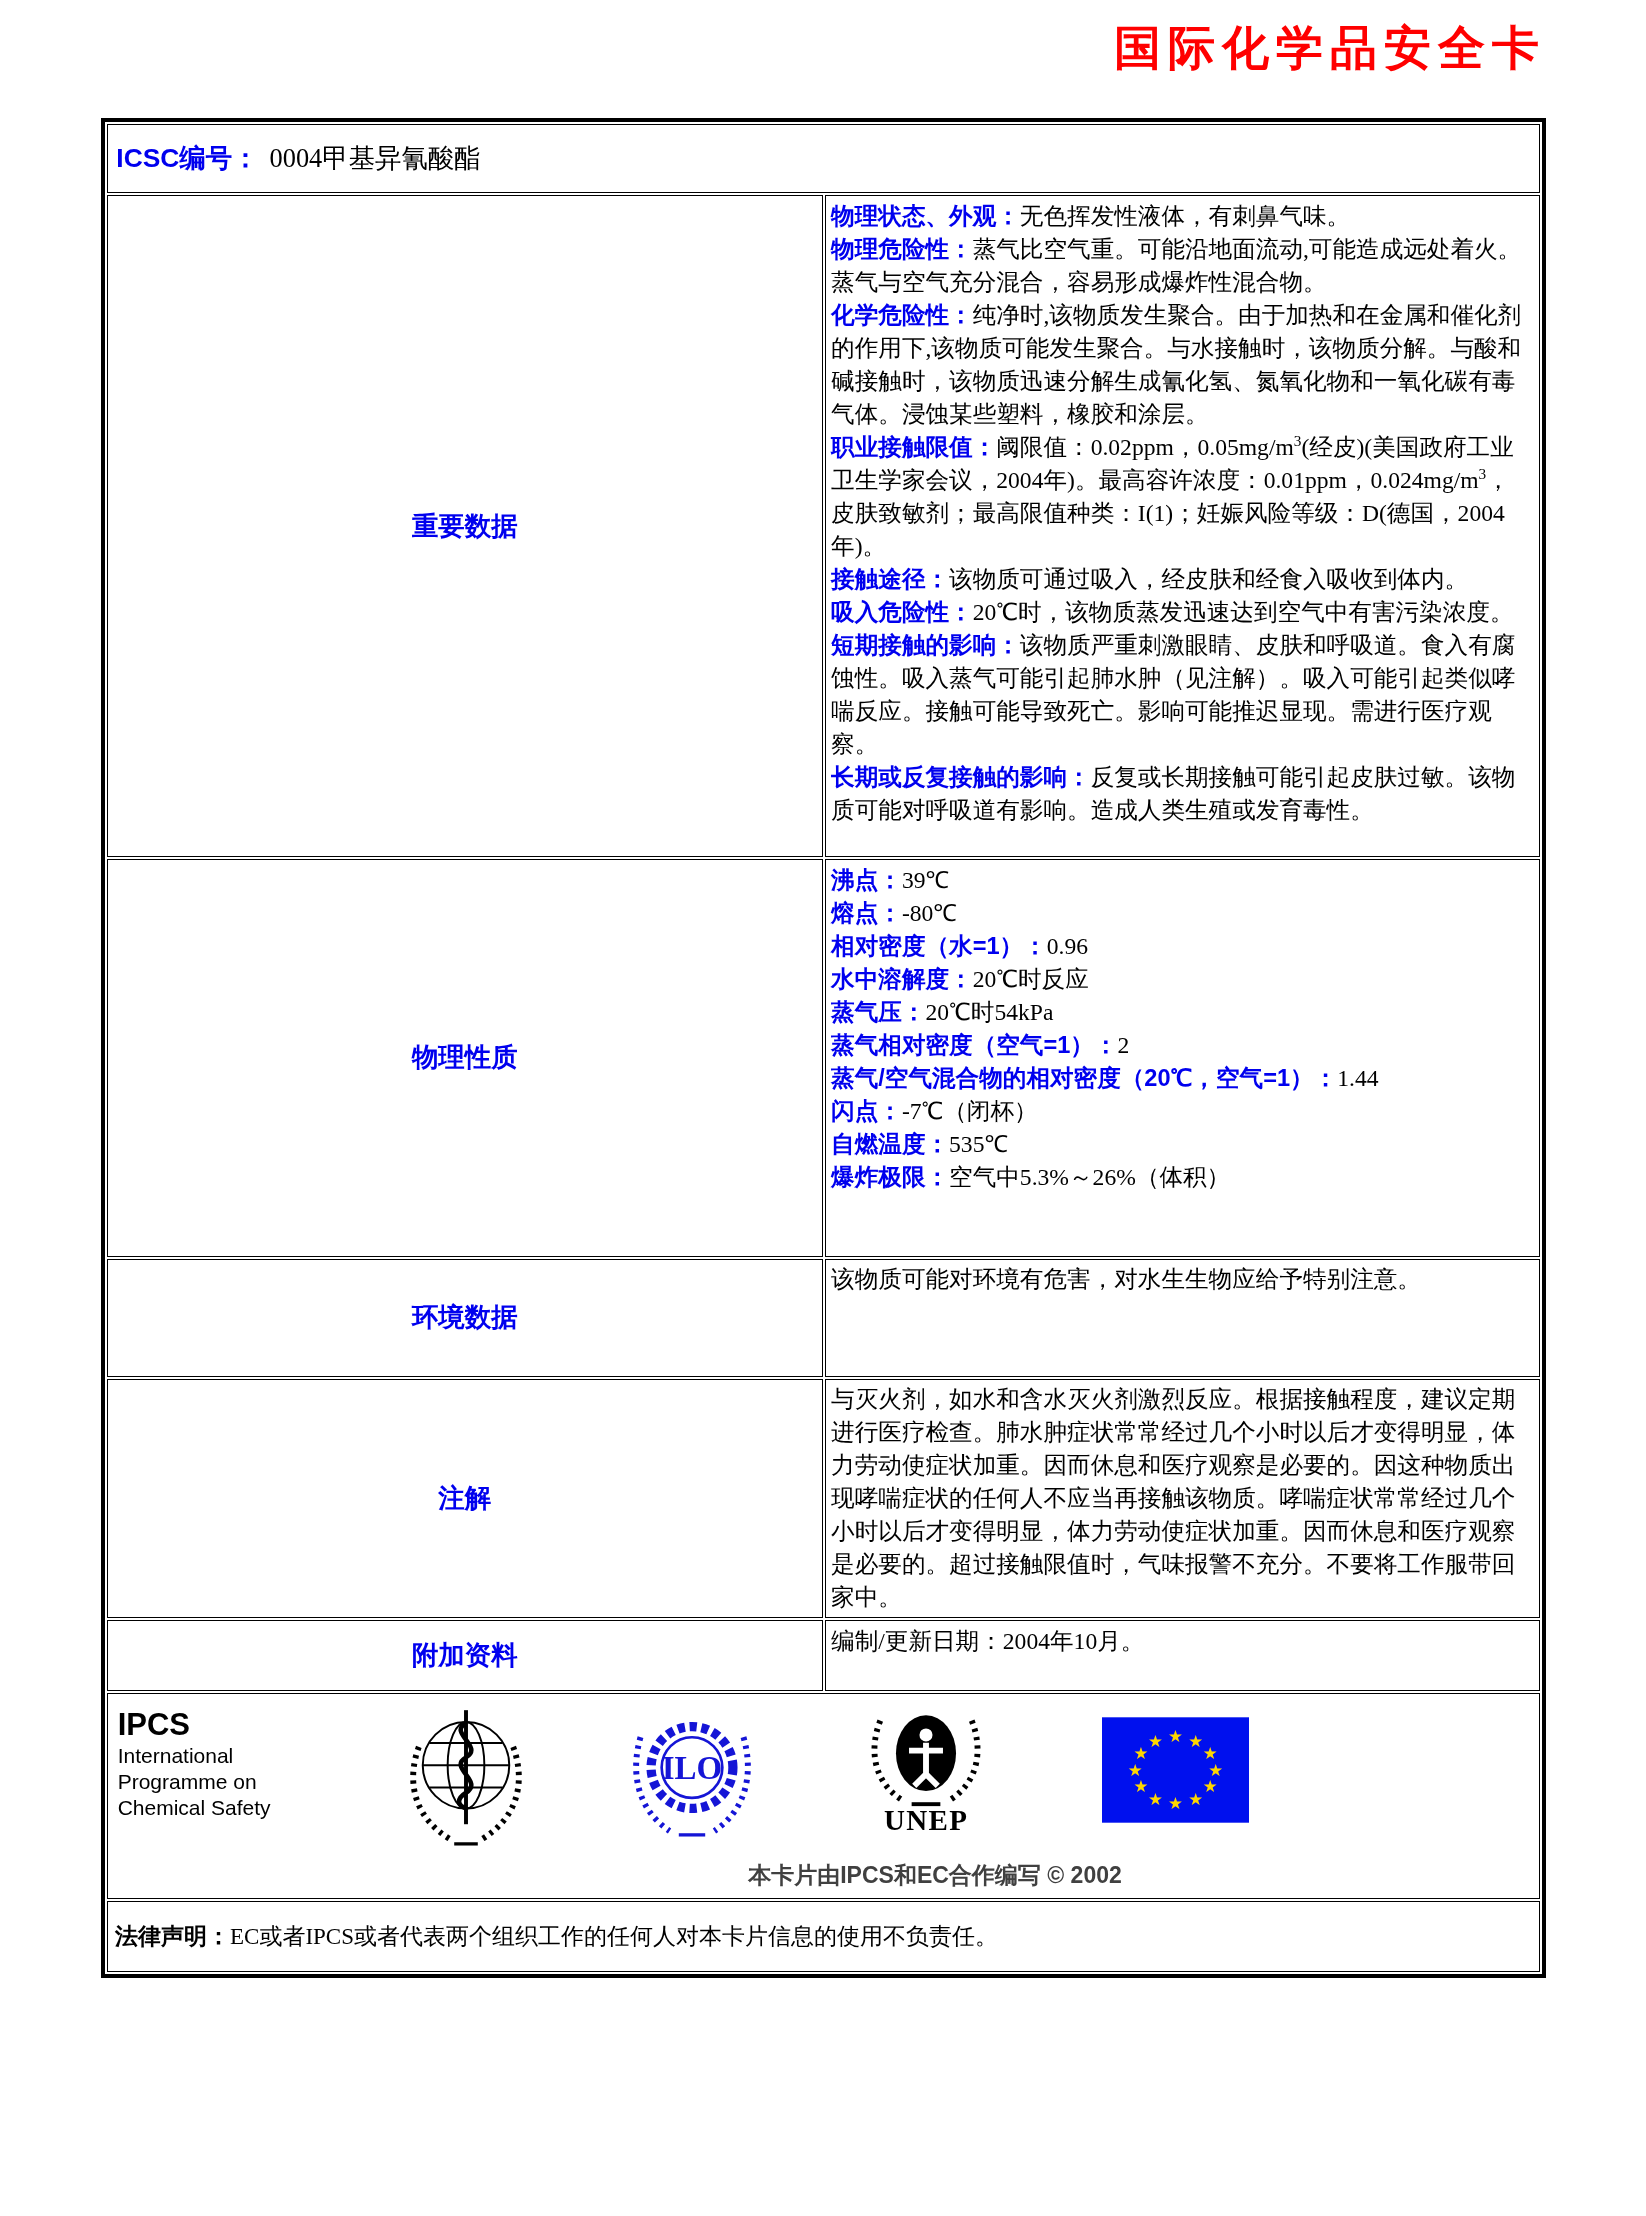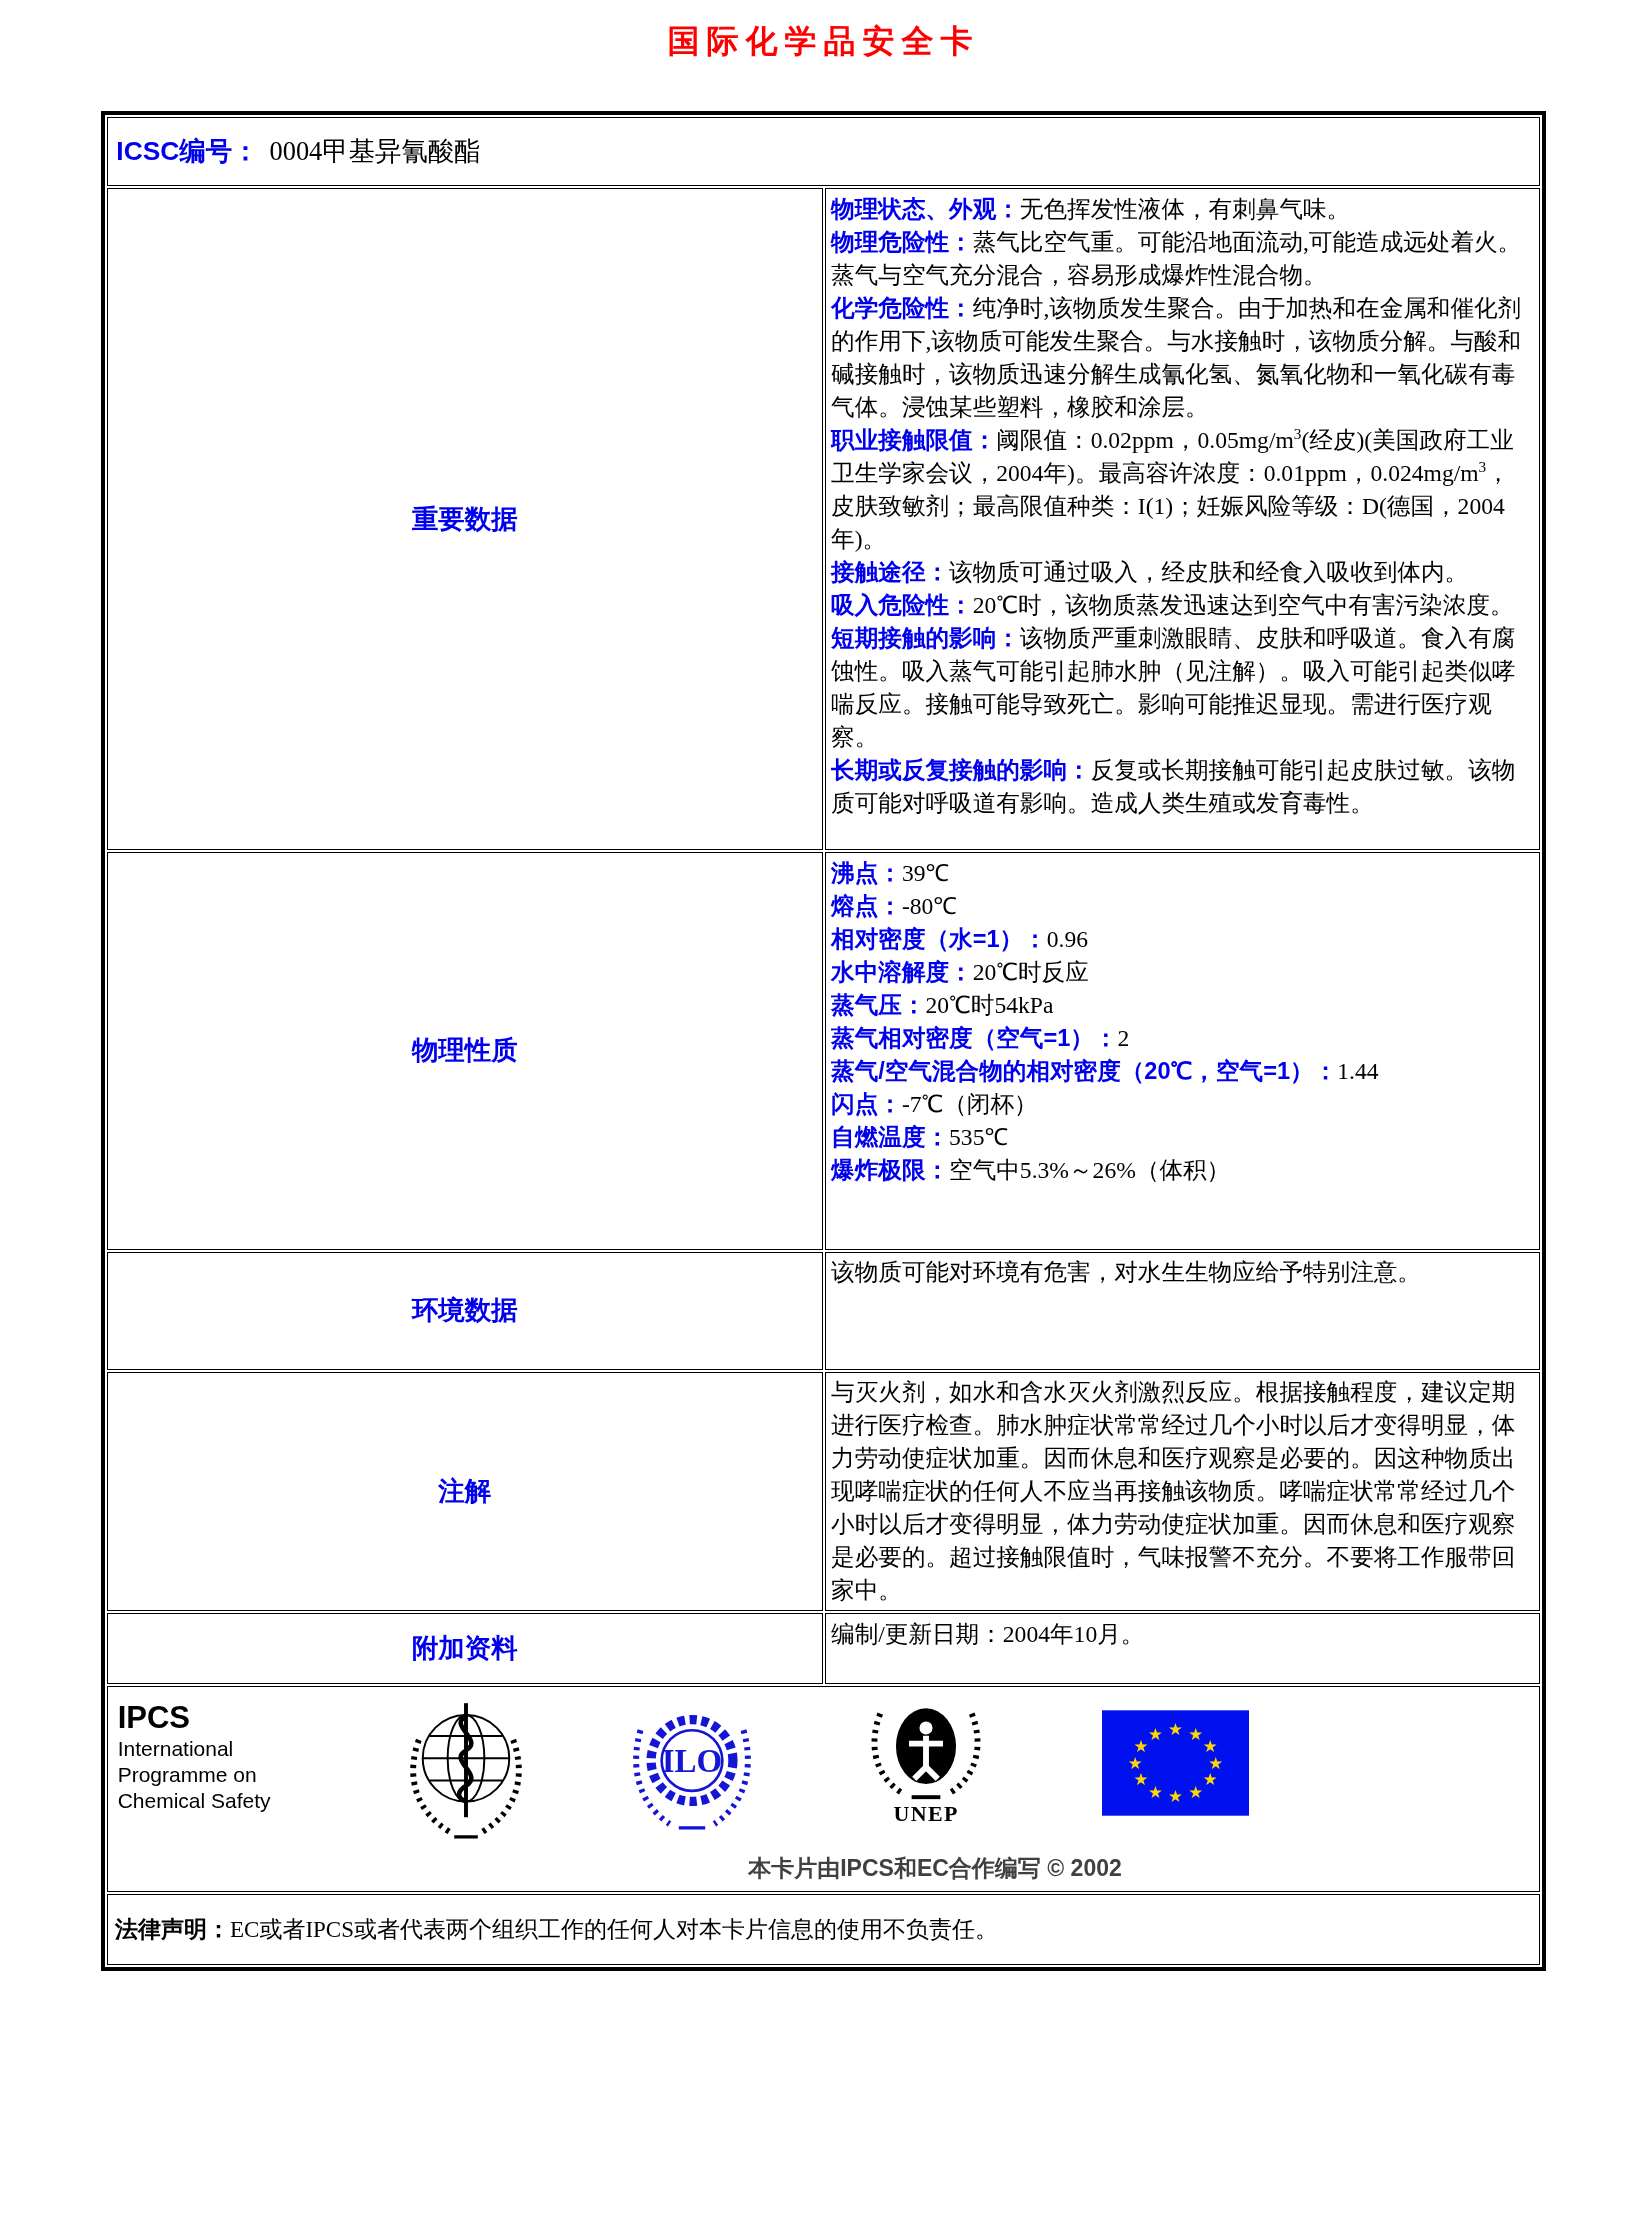--- a/index.html
+++ b/index.html
@@ -1,18 +1,18 @@
 <!DOCTYPE html>
 <html style="font-size:11px"><head>
 <meta charset="utf-8">
 <style>
   html,body{margin:0;padding:0;background:#fff;}
   body{width:1647px;height:2216px;position:relative;font-family:"Liberation Serif",serif;color:#000;}
-  .doc-title{margin:17px 0 0 101px;width:1445px;text-align:center;color:#ff0000;
-    font-weight:bold;font-size:32px;letter-spacing:7px;line-height:49px;font-family:"Liberation Serif",serif;}
+  .doc-title{margin:24px 0 0 101px;width:1445px;text-align:right;color:#ff0000;
+    font-weight:bold;font-size:47px;letter-spacing:7px;line-height:49px;font-family:"Liberation Serif",serif;}
   table.card{border-collapse:separate;border-spacing:2.8px;border:4.9px solid #000;
     width:1445px;margin:45px 0 0 101px;background:#fff;table-layout:fixed;}
   td{background:#fff;border:1.4px solid #000;overflow:hidden;}
   .row-label-cell{width:193px;text-align:center;vertical-align:middle;
     font-family:"Liberation Sans",sans-serif;font-weight:bold;color:#0000ee;font-size:26.4px;}
   .content-cell{vertical-align:top;padding:3.5px 7px 2.8px 5.6px;font-size:23.6px;line-height:33px;}
   .content-cell p{margin:0;}
   .lbl{color:#0000ee;font-weight:700;font-family:"Liberation Sans",sans-serif;}
   .boldseg{font-weight:700;font-family:"Liberation Sans",sans-serif;}
   sup{font-size:15.3px;line-height:0;}
@@ -25,21 +25,21 @@
   .cell-notes{height:221px;}
   .cell-add{height:63px;margin-top:34px;}
   .logos-cell{height:189px;padding:7px 9.7px;vertical-align:top;}
   .logos-flex{display:flex;align-items:flex-start;}
   .ipcs-block{width:223px;font-family:"Liberation Sans",sans-serif;padding-top:5.6px;}
   .ipcs-title{font-size:31px;font-weight:bold;line-height:36px;}
   .ipcs-line{font-size:21px;line-height:26px;}
   .logo-who{margin-left:59px;}
   .logo-ilo{margin-left:94px;margin-top:2.8px;}
   .unep-block{margin-left:97px;text-align:center;width:143px;}
-  .unep-label{font-size:22px;font-weight:bold;font-family:"Liberation Serif",serif;letter-spacing:1.4px;line-height:31px;margin-top:-9.7px;}
+  .unep-label{font-size:29px;font-weight:bold;font-family:"Liberation Serif",serif;letter-spacing:1.4px;line-height:31px;margin-top:-9.7px;}
   .logo-eu{margin-left:104px;margin-top:15.3px;}
   .credit{text-align:center;color:#404040;font-weight:bold;font-size:23px;
     font-family:"Liberation Sans",sans-serif;margin:2.8px 0 0 223px;}
   .legal-cell{height:63px;padding:2.8px 7px;font-size:23px;line-height:31px;vertical-align:middle;margin-top:30px;}
 </style>
 </head>
 <body>
 
 <div class="doc-title">国际化学品安全卡</div>
 

